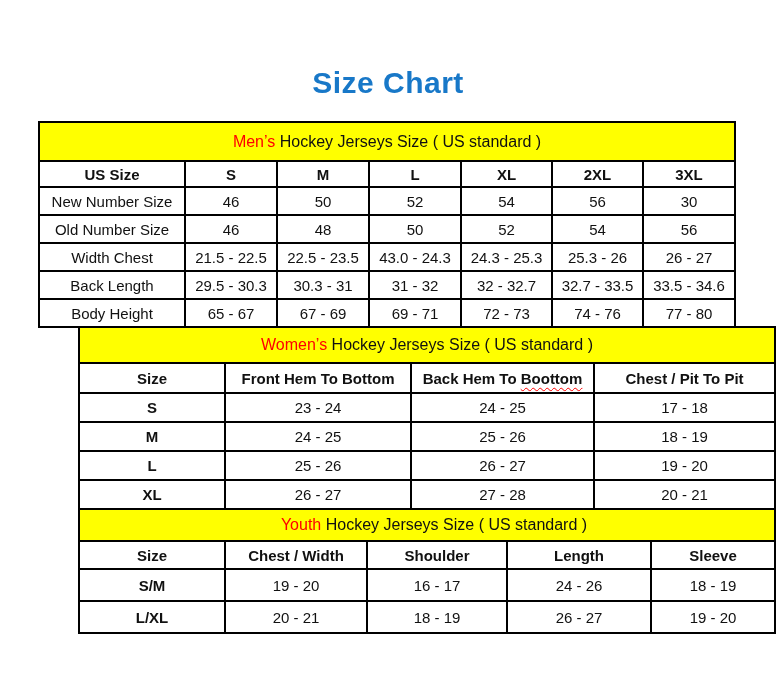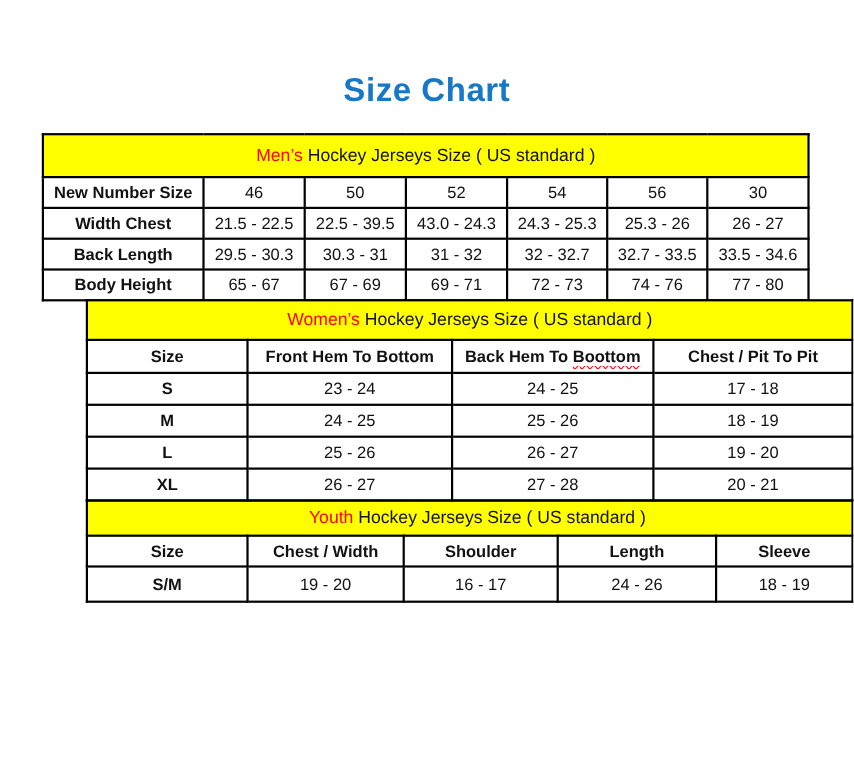--- a/index.html
+++ b/index.html
@@ -30,21 +30,21 @@
   
   .t-mens   .row-head th { height:22px; }
   .t-mens   .row-data td { height:24px; }
   .t-womens td.banner    { height:32px; }
   .t-womens .row-head th { height:26px; }
   .t-womens .row-data td { height:25px; }
   .t-youth  td.banner    { height:28px;padding-left:16px; }
   .t-youth  .row-head th { height:24px; }
   .t-youth  .row-data td { height:28px; }
   
-  .t-mens   .rowlabel { font-weight:bold; }
+  .t-mens   .rowlabel { font-weight:normal; }
   .t-womens .rowlabel, .t-youth .rowlabel { font-weight:bold; }
   .misspelled {
     text-decoration:underline;
     text-decoration-style:wavy;
     text-decoration-color:var(--accent-red,#ff0000);
     text-decoration-thickness:1px;
     text-underline-offset:3px;
   }
 </style>
 </head>
@@ -63,33 +63,51 @@
           <col style="width:92px">
           <col style="width:92px">
           <col style="width:91px">
           <col style="width:91px">
           <col style="width:92px">
       </colgroup>
       <tbody>
           <tr class="row-banner">
         <td class="banner" colspan="7"><span class="accent">Men’s</span><span> Hockey Jerseys Size ( US standard )</span></td>
       </tr>
+      <tr class="row-head">
+        <th>US Size</th>
+        <th>S</th>
+        <th>M</th>
+        <th>L</th>
+        <th>XL</th>
+        <th>2XL</th>
+        <th>3XL</th>
+      </tr>
       <tr class="row-data">
         <td class="rowlabel">New Number Size</td>
         <td>46</td>
         <td>50</td>
         <td>52</td>
         <td>54</td>
         <td>56</td>
         <td>30</td>
       </tr>
       <tr class="row-data">
+        <td class="rowlabel">Old Number Size</td>
+        <td>46</td>
+        <td>48</td>
+        <td>50</td>
+        <td>52</td>
+        <td>54</td>
+        <td>56</td>
+      </tr>
+      <tr class="row-data">
         <td class="rowlabel">Width Chest</td>
         <td>21.5 - 22.5</td>
-        <td>22.5 - 39.5</td>
+        <td>22.5 - 23.5</td>
         <td>43.0 - 24.3</td>
         <td>24.3 - 25.3</td>
         <td>25.3 - 26</td>
         <td>26 - 27</td>
       </tr>
       <tr class="row-data">
         <td class="rowlabel">Back Length</td>
         <td>29.5 - 30.3</td>
         <td>30.3 - 31</td>
         <td>31 - 32</td>
@@ -172,17 +190,24 @@
         <th>Length</th>
         <th>Sleeve</th>
       </tr>
       <tr class="row-data">
         <td class="rowlabel">S/M</td>
         <td>19 - 20</td>
         <td>16 - 17</td>
         <td>24 - 26</td>
         <td>18 - 19</td>
       </tr>
+      <tr class="row-data">
+        <td class="rowlabel">L/XL</td>
+        <td>20 - 21</td>
+        <td>18 - 19</td>
+        <td>26 - 27</td>
+        <td>19 - 20</td>
+      </tr>
     </tbody>
       </table>
 
   </div>
 </div>
 
 </body></html>

